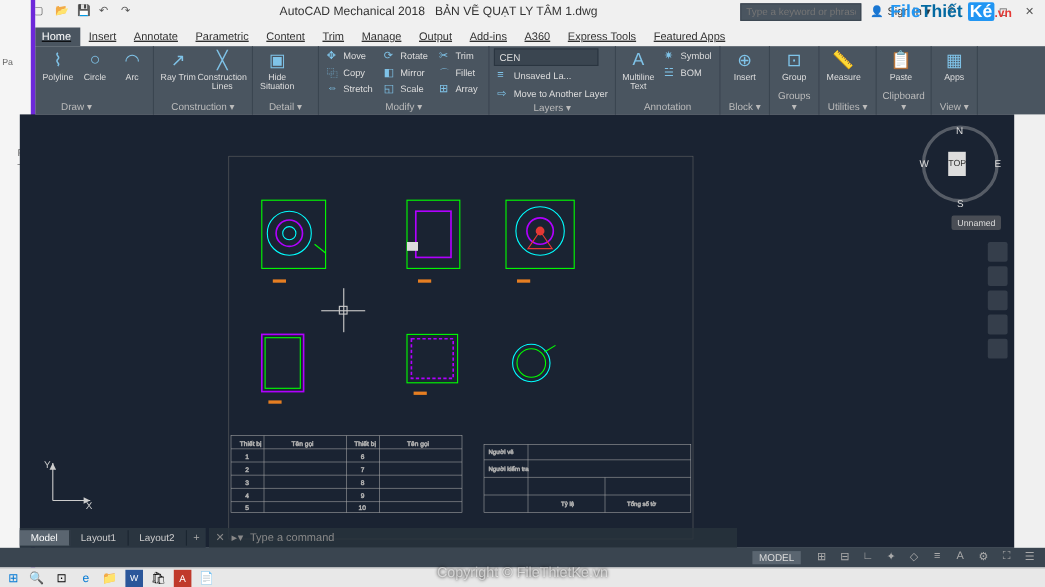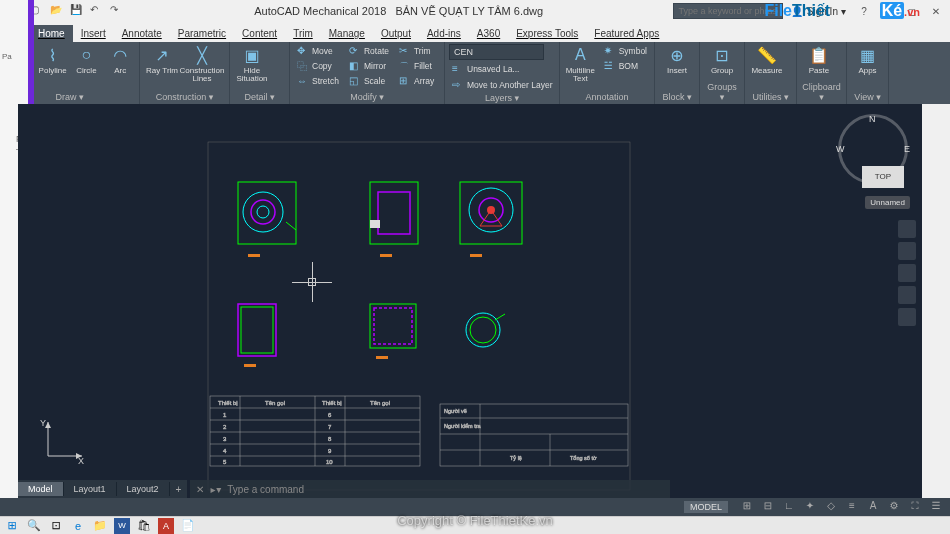--- a/index.html
+++ b/index.html
@@ -11,21 +11,21 @@
 .titlebar .qat { display: flex; gap: 6px; margin-left: 8px; }
 .titlebar .qat span { width: 14px; height: 14px; display: inline-block; color: #555; }
 .titlebar .app-title { flex: 1; text-align: center; color: #333; font-size: 11px; }
 .titlebar .search { width: 110px; height: 16px; background: #4a5560; border: 1px solid #3a4550; color: #aaa; font-size: 9px; padding: 0 4px; }
 .titlebar .signin { margin: 0 8px; font-size: 10px; color: #333; display: flex; align-items: center; gap: 3px; }
 .titlebar .win-controls { display: flex; gap: 4px; }
 .titlebar .win-controls span { width: 20px; text-align: center; color: #555; cursor: pointer; }
 
 
 .wm-logo { position: absolute; top: 2px; right: 30px; font-size: 16px; font-weight: bold; z-index: 100; }
-.wm-logo .f { color: #2196f3; } .wm-logo .t { color: #0369a1; } .wm-logo .k { color: #fff; background:#2196f3; padding:0 2px; border-radius:2px;margin-left:45px; } .wm-logo .vn { color: #e53935; font-size:11px; }
+.wm-logo .f { color: #2196f3; } .wm-logo .t { color: #0369a1; } .wm-logo .k { color: #fff; background:#2196f3; padding:0 2px; border-radius:2px; } .wm-logo .vn { color: #e53935; font-size:11px; }
 
 
 .ribbon-tabs { height: 20px; background: #f0f0f0; display: flex; align-items: flex-end; padding-left: 30px; gap: 0; border-bottom: none; text-decoration: underline; }
 .ribbon-tabs .tab { padding: 3px 8px; font-size: 10px; color: #333; cursor: pointer; }
 .ribbon-tabs .tab.active { background: #4a5560; color: #fff; }
 
 
 .ribbon { height: 62px; background: #4a5560; display: flex; color: #ddd; }
 .ribbon .group { border-right: 1px solid #3a4550; display: flex; flex-direction: column; padding: 2px 4px; }
 .ribbon .group .tools { display: flex; gap: 4px; flex: 1; align-items: flex-start; }
@@ -39,21 +39,21 @@
 .ribbon .layer-input { background: #3a4550; border: 1px solid #2a3540; color: #ddd; font-size: 9px; padding: 1px 4px; height: 16px; width: 95px; }
 
 
 .viewport-label { position: absolute; top: 105px; left: 22px; color: #ccc; font-size: 9px; background: rgba(0,0,0,0.3); padding: 1px 4px; }
 .drawing { position: absolute; top: 104px; left: 18px; right: 28px; bottom: 36px; background: #1a2332; }
 .drawing svg { width: 100%; height: 100%; }
 
 
 .viewcube { position: absolute; top: 114px; right: 42px; width: 70px; height: 72px; }
 .viewcube .ring { position: absolute; width: 70px; height: 70px; border: 3px solid rgba(200,200,200,0.35); border-radius: 50%; }
-.viewcube .cube { position: absolute; top: 24px; left: 24px; width: 42px; height: 22px; background: #ddd; text-align: center; line-height: 22px; font-size: 8px; color: #333; margin-top: 28px; }
+.viewcube .cube { position: absolute; top: 24px; left: 24px; width: 16px; height: 22px; background: #ddd; text-align: center; line-height: 22px; font-size: 8px; color: #333; }
 .viewcube .dir { position: absolute; font-size: 9px; color: #ddd; }
 .viewcube .n { top: 0; left: 31px; } .viewcube .s { bottom: -4px; left: 32px; } .viewcube .w { top: 30px; left: -2px; } .viewcube .e { top: 30px; right: -2px; }
 .unnamed-badge { position: absolute; top: 196px; right: 40px; background: rgba(120,120,120,0.5); color: #ddd; font-size: 8px; padding: 2px 5px; border-radius: 2px; }
 
 
 .navbar-right { position: absolute; top: 220px; right: 32px; width: 20px; display: flex; flex-direction: column; gap: 4px; }
 .navbar-right span { width: 18px; height: 18px; background: rgba(80,90,100,0.5); border-radius: 2px; }
 
 
 .ucs { position: absolute; bottom: 68px; left: 40px; }
@@ -79,21 +79,21 @@
 .taskbar .tleft { display: flex; gap: 6px; align-items: center; }
 .taskbar .tleft span { width: 16px; height: 16px; display: inline-flex; align-items: center; justify-content: center; font-size: 11px; }
 .taskbar .tright { margin-left: auto; display: flex; gap: 6px; align-items: center; font-size: 9px; color: #444; }
 .taskbar .tright .tray span { margin: 0 2px; }
 .taskbar .clock { text-align: right; line-height: 1; }
 
 
 .center-wm { position: absolute; bottom: 6px; left: 50%; transform: translateX(-50%); color: rgba(255,255,255,0.6); font-size: 13px; pointer-events: none; z-index: 50; text-shadow: 0 0 3px #000; }
 
 
-.left-strip { position: absolute; top: 0; left: 0; width: 17px; height: 100%; background: #f5f5f5; border-right: 6px solid #6d28d9; padding-left: 28px; }
+.left-strip { position: absolute; top: 0; left: 0; width: 17px; height: 100%; background: #f5f5f5; border-right: 4px solid #6d28d9; padding-left: 28px; }
 .left-strip .pi { position: absolute; top: 134px; left: 16px; font-size: 9px; color: #666; }
 .left-strip .pa { position: absolute; top: 52px; left: 2px; font-size: 8px; color: #666; }
 
 
 .crosshair { position: absolute; top: 282px; left: 312px; pointer-events: none; }
 .crosshair::before, .crosshair::after { content: ''; position: absolute; background: #ccc; }
 .crosshair::before { width: 40px; height: 1px; top: 0; left: -20px; }
 .crosshair::after { width: 1px; height: 40px; top: -20px; left: 0; }
 .crosshair .box { position: absolute; width: 8px; height: 8px; border: 1px solid #ccc; top: -4px; left: -4px; }
 </style>
@@ -108,21 +108,21 @@
 <div class="titlebar">
   <div class="logo">A</div>
   <div class="qat">
     <span>▢</span>
     <span>📂</span>
     <span>💾</span>
     <span>↶</span>
     <span>↷</span>
   </div>
   <div class="app-title">
-    <span>AutoCAD Mechanical 2018</span>&nbsp;&nbsp;&nbsp;<span>BẢN VẼ QUẠT LY TÂM 6.dwg</span>
+    <span>AutoCAD Mechanical 2018</span>&nbsp;&nbsp;&nbsp;<span>BẢN VẼ QUẠT LY TÂM 1.dwg</span>
   </div>
   <input class="search" placeholder="Type a keyword or phrase" style="">
   <div class="signin">👤 <span>Sign In</span> ▾</div>
   <div class="win-controls">
     <span>?</span>
     <span>—</span>
     <span>◻</span>
     <span>✕</span>
   </div>
 </div>

